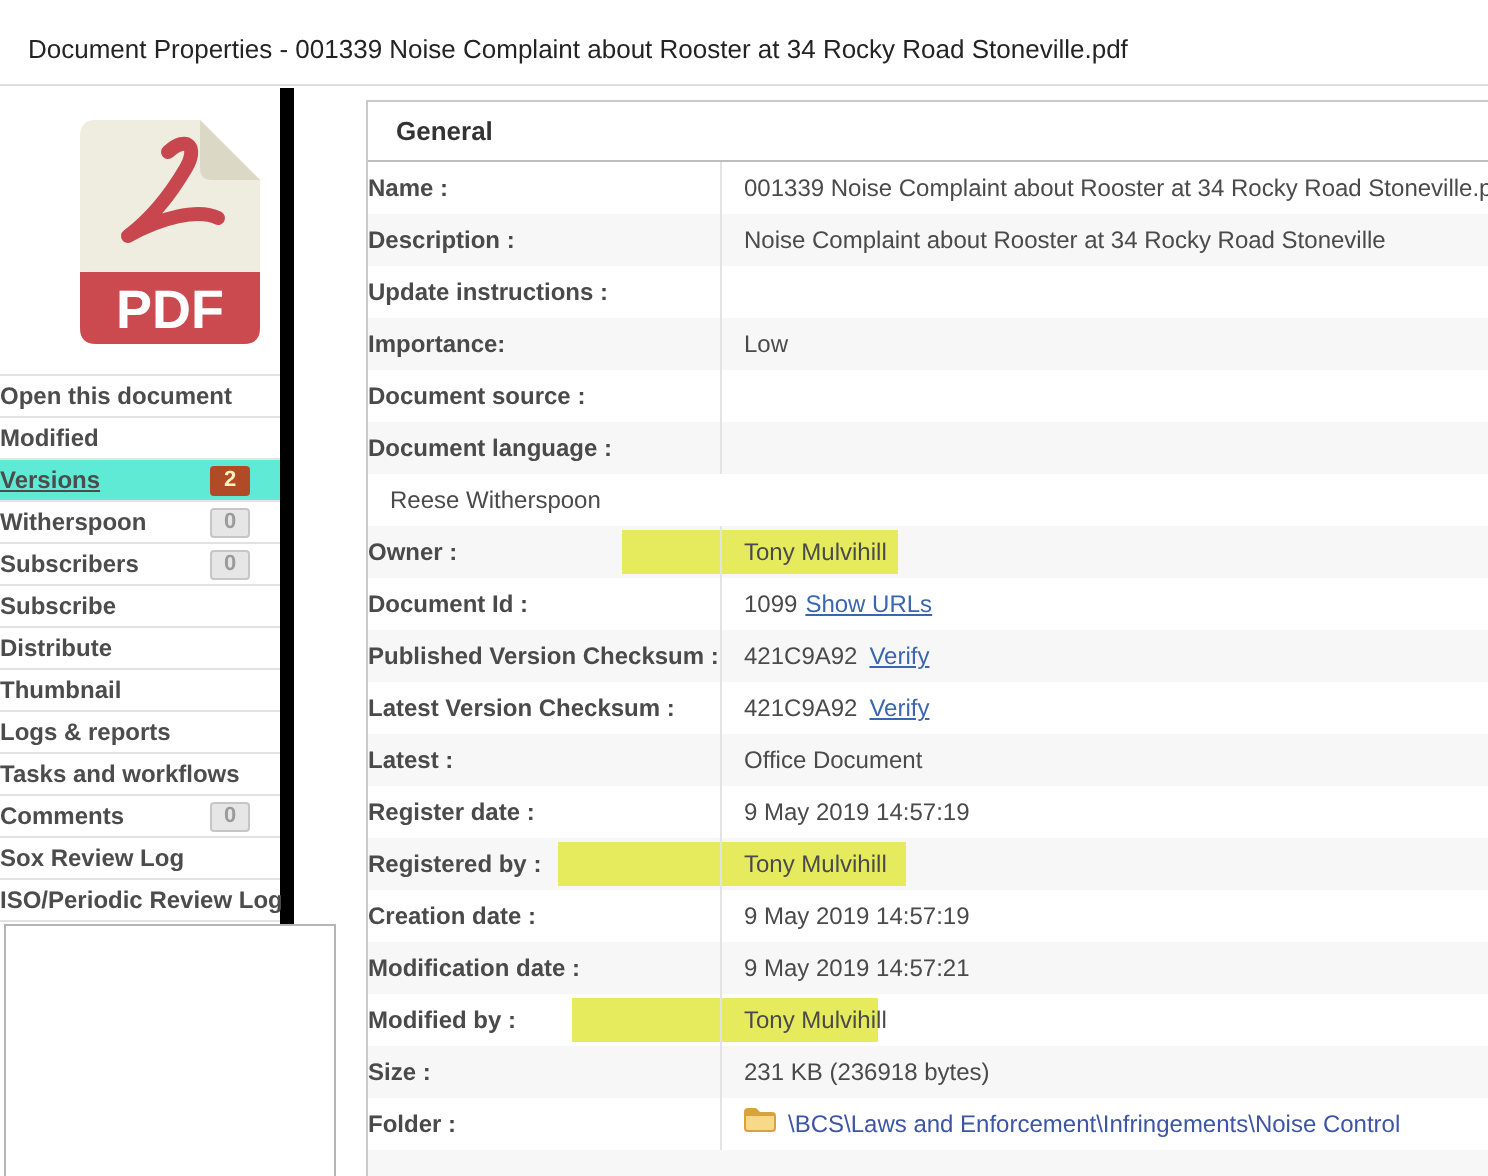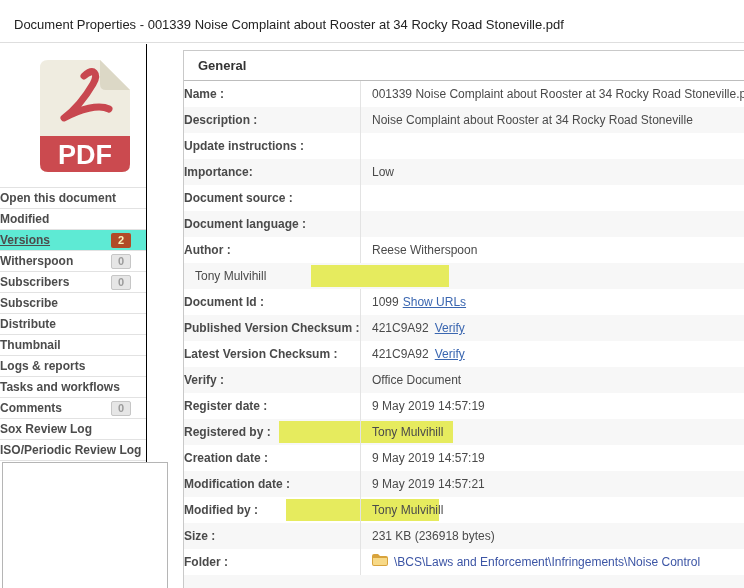--- a/index.html
+++ b/index.html
@@ -20,21 +20,21 @@
     position: absolute; top: 0; left: 0; right: 0; height: 43px;
     background: #fff; border-bottom: 1px solid #dedede;
   }
   .dialog-title {
     position: absolute; left: 14px; top: 17px;
     font-size: 13px; color: #232323; white-space: nowrap;
   }
   
   .sidebar {
     position: absolute; top: 44px; left: 0; bottom: 0; width: 147px;
-    border-right: 1px solid #000000; background: #fff;
+    border-right: 7px solid #000000; background: #fff;
   }
   .pdf-icon { display: block; margin: 16px 0 0 40px; }
   .menu { margin-top: 15px; border-top: 1px solid #e2e2e2; }
   .menu-item {
     position: relative; height: 21px; line-height: 21px;
     font-size: 12px; font-weight: bold; color: #4c4c4c;
     border-bottom: 1px solid #e2e2e2; background: #fff; cursor: pointer;
     white-space: nowrap;
   }
   .menu-item.active { background: #5eead4; text-decoration: underline; }
@@ -150,27 +150,27 @@
           <span class="val-text"></span>
         </div>
       </div>
       <div class="prop-row alt">
         <div class="prop-label">Document language :</div>
         <div class="prop-value">
           <span class="val-text"></span>
         </div>
       </div>
       <div class="prop-row">
-        <div class="prop-label">Author :</div>
         <div class="prop-value">
           <span class="val-text">Reese Witherspoon</span>
         </div>
       </div>
       <div class="prop-row alt">
         <div class="hl-band" style="left: 127px; width: 138px;"></div>
+        <div class="prop-label">Owner :</div>
         <div class="prop-value">
           <span class="val-text">Tony Mulvihill</span>
         </div>
       </div>
       <div class="prop-row">
         <div class="prop-label">Document Id :</div>
         <div class="prop-value">
           <span class="val-text">1099</span>
           <a class="link" style="margin-left: 4px;">Show URLs</a>
         </div>
@@ -183,21 +183,21 @@
         </div>
       </div>
       <div class="prop-row">
         <div class="prop-label">Latest Version Checksum :</div>
         <div class="prop-value">
           <span class="val-text">421C9A92</span>
           <a class="link" style="margin-left: 6px;">Verify</a>
         </div>
       </div>
       <div class="prop-row alt">
-        <div class="prop-label">Verify :</div>
+        <div class="prop-label">Latest :</div>
         <div class="prop-value">
           <span class="val-text">Office Document</span>
         </div>
       </div>
       <div class="prop-row">
         <div class="prop-label">Register date :</div>
         <div class="prop-value">
           <span class="val-text">9 May 2019 14:57:19</span>
         </div>
       </div>

